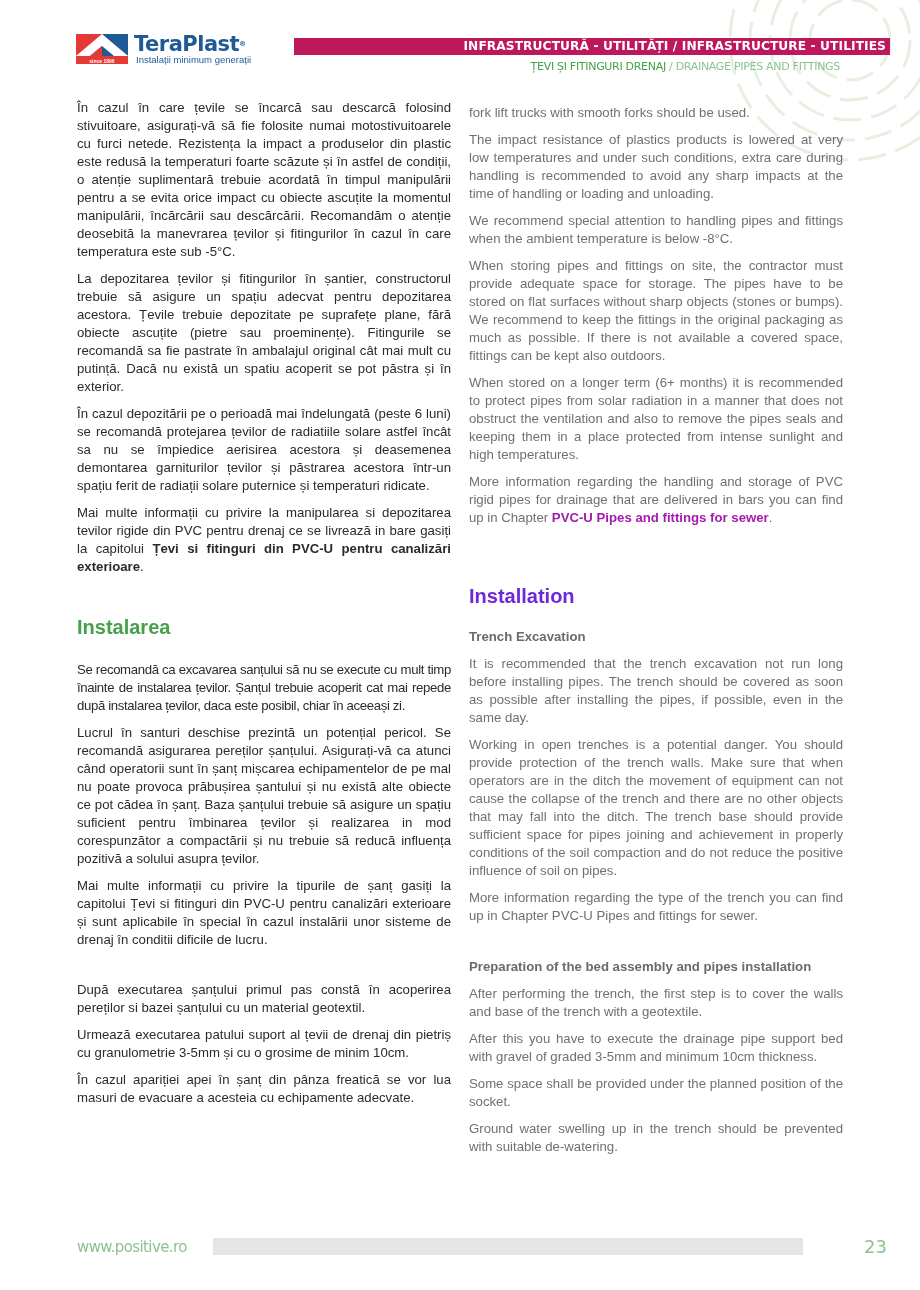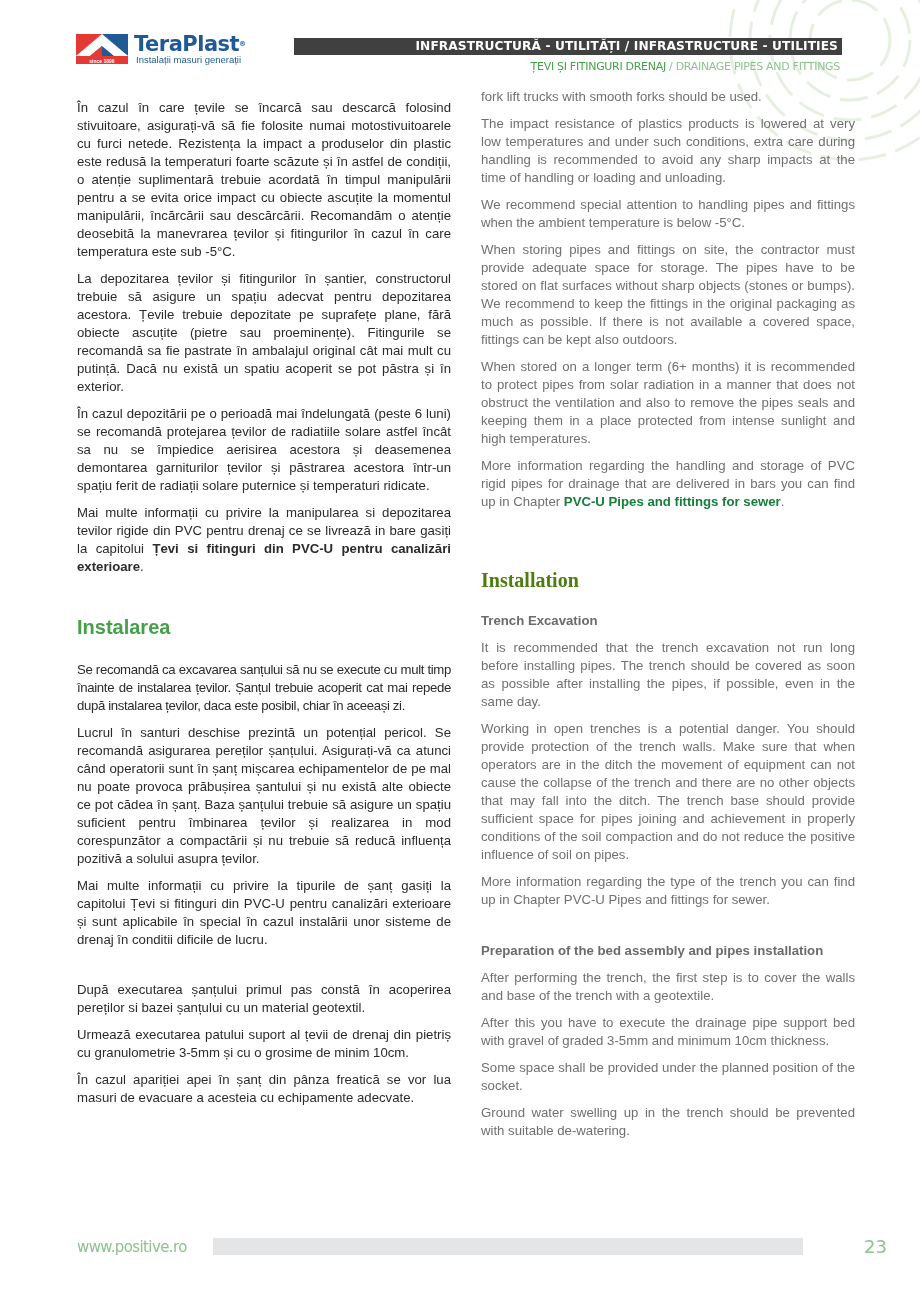--- a/index.html
+++ b/index.html
@@ -14,40 +14,40 @@
   .logo-text { margin-left: 6px; }
   .logo-name {
     font-family: "DejaVu Sans", sans-serif; font-weight: bold; font-size: 21px;
     color: #1f5a95; line-height: 20px; letter-spacing: -0.5px;
   }
   .logo-name sup { font-size: 7px; vertical-align: top; }
   .logo-tag { font-size: 9.5px; color: #1f5a95; line-height: 12px; margin-left: 2px; }
   .logo-since { position: absolute; left: 0; top: 24px; width: 52px; text-align: center; font-size: 5px; color: #e53; font-weight: bold; }
 
   .header-bar {
-    position: absolute; left: 294px; top: 38px; width: 548px; height: 17px;
-    background: #404040; color: #fff; font-weight: bold; font-size: 12.2px;
+    position: absolute; left: 294px; top: 38px; width: 596px; height: 17px;
+    background: #be185d; color: #fff; font-weight: bold; font-size: 12.2px;
     text-align: right; line-height: 17px; padding-right: 4px; box-sizing: border-box;
     letter-spacing: 0.1px; font-family: "DejaVu Sans", sans-serif;
   }
   .header-sub {
     position: absolute; right: 80px; top: 60px; font-size: 11px; line-height: 14px;
     font-family: "DejaVu Sans", sans-serif; letter-spacing: -0.3px;
   }
   .header-sub .ro { color: #46a049; margin-left: 46px; }
   .header-sub .en { color: #8dc28f; }
 
   .col { position: absolute; width: 374px; font-size: 13.2px; line-height: 18px; text-align: justify; }
   .col-left { left: 77px; top: 99px; color: #2b2b2b; }
-  .col-right { left: 469px; top: 88px; color: #707070; margin-left: 12px; }
+  .col-right { left: 469px; top: 104px; color: #707070; }
   .col p { margin: 0 0 9px 0; }
   .col b { font-weight: bold; }
   .h2 { font-size: 20px; font-weight: bold; margin: 0; line-height: 24px; }
   .h2-left { color: #46a049; }
-  .h2-right { color: #4d7c0f; font-family: Liberation Serif, serif; }
+  .h2-right { color: #6d28d9; }
   .h3 { font-size: 13.2px; font-weight: bold; margin: 0 0 9px 0; line-height: 18px; }
   .h3-left { color: #2b2b2b; }
   .h3-right { color: #6b6b6b; }
 
   .footer-url { position: absolute; left: 77px; top: 1238px; font-size: 15px; color: #8dc28f; font-family: "DejaVu Sans", sans-serif; letter-spacing: -0.6px; }
   .footer-bar { position: absolute; left: 213px; top: 1238px; width: 590px; height: 17px; background: #e4e5e6; }
   .footer-page { position: absolute; left: 864px; top: 1236px; font-size: 18px; color: #8dc28f; font-family: "DejaVu Sans", sans-serif; }
 </style>
 </head>
 <body>
@@ -69,21 +69,21 @@
       <polygon points="26,0 52,0 52,22" fill="#1f5a95"></polygon>
       <polygon points="0,22 26,2 52,22 44,22 26,8 8,22" fill="#ffffff"></polygon>
       <polygon points="14,22 26,12 38,22" fill="#1f5a95"></polygon>
       <polygon points="14,22 26,12 26,22" fill="#e53935"></polygon>
       <rect x="0" y="22" width="52" height="8" fill="#e53935"></rect>
     </svg>
     <div class="logo-since" style="color:#fff">since 1896</div>
   </div>
   <div class="logo-text">
     <div class="logo-name"><span>TeraPlast</span><sup>®</sup></div>
-    <div class="logo-tag">Instalații masuri generații</div>
+    <div class="logo-tag">Instalații minimum generații</div>
   </div>
 </div>
 
 <div class="header-bar">INFRASTRUCTURĂ - UTILITĂȚI / INFRASTRUCTURE - UTILITIES</div>
 <div class="header-sub">
   <span class="ro">ȚEVI ȘI FITINGURI DRENAJ</span><span class="en"> / </span><span class="en">DRAINAGE PIPES AND FITTINGS</span>
 </div>
 
 <div class="col col-left">
   <p>În cazul în care țevile se încarcă sau descarcă folosind stivuitoare, asigurați-vă să fie folosite numai motostivuitoarele cu furci netede. Rezistența la impact a produselor din plastic este redusă la temperaturi foarte scăzute și în astfel de condiții, o atenție suplimentară trebuie acordată în timpul manipulării pentru a se evita orice impact cu obiecte ascuțite la momentul manipulării, încărcării sau descărcării. Recomandăm o atenție deosebită la manevrarea țevilor și fitingurilor în cazul în care temperatura este sub -5°C.</p>
@@ -98,24 +98,24 @@
   <p>Mai multe informații cu privire la tipurile de șanț gasiți la capitolui Țevi si fitinguri din PVC-U pentru canalizări exterioare și sunt aplicabile în special în cazul instalării unor sisteme de drenaj în conditii dificile de lucru.</p>
   <div style="height:23px"></div>
   <p>După executarea șanțului primul pas constă în acoperirea pereților si bazei șanțului cu un material geotextil.</p>
   <p>Urmează executarea patului suport al țevii de drenaj din pietriș cu granulometrie 3-5mm și cu o grosime de minim 10cm.</p>
   <p>În cazul apariției apei în șanț din pânza freatică se vor lua masuri de evacuare a acesteia cu echipamente adecvate.</p>
 </div>
 
 <div class="col col-right">
   <p>fork lift trucks with smooth forks should be used.</p>
   <p>The impact resistance of plastics products is lowered at very low temperatures and under such conditions, extra care during handling is recommended to avoid any sharp impacts at the time of handling or loading and unloading.</p>
-  <p>We recommend special attention to handling pipes and fittings when the ambient temperature is below -5°C.</p>
+  <p>We recommend special attention to handling pipes and fittings when the ambient temperature is below -8°C.</p>
   <p>When storing pipes and fittings on site, the contractor must provide adequate space for storage. The pipes have to be stored on flat surfaces without sharp objects (stones or bumps). We recommend to keep the fittings in the original packaging as much as possible. If there is not available a covered space, fittings can be kept also outdoors.</p>
   <p>When stored on a longer term (6+ months) it is recommended to protect pipes from solar radiation in a manner that does not obstruct the ventilation and also to remove the pipes seals and keeping them in a place protected from intense sunlight and high temperatures.</p>
-  <p><span>More information regarding the handling and storage of PVC rigid pipes for drainage that are delivered in bars you can find up in Chapter </span><b style="color:#15803d">PVC-U Pipes and fittings for sewer</b><span>.</span></p>
+  <p><span>More information regarding the handling and storage of PVC rigid pipes for drainage that are delivered in bars you can find up in Chapter </span><b style="color:#a21caf">PVC-U Pipes and fittings for sewer</b><span>.</span></p>
   <div style="height:48px"></div>
   <div class="h2 h2-right">Installation</div>
   <div style="height:20px"></div>
   <div class="h3 h3-right">Trench Excavation</div>
   <p>It is recommended that the trench excavation not run long before installing pipes. The trench should be covered as soon as possible after installing the pipes, if possible, even in the same day.</p>
   <p>Working in open trenches is a potential danger. You should provide protection of the trench walls. Make sure that when operators are in the ditch the movement of equipment can not cause the collapse of the trench and there are no other objects that may fall into the ditch. The trench base should provide sufficient space for pipes joining and achievement in properly conditions of the soil compaction and do not reduce the positive influence of soil on pipes.</p>
   <p>More information regarding the type of the trench you can find up in Chapter PVC-U Pipes and fittings for sewer.</p>
   <div style="height:24px"></div>
   <div class="h3 h3-right">Preparation of the bed assembly and pipes installation</div>
   <p>After performing the trench, the first step is to cover the walls and base of the trench with a geotextile.</p>

